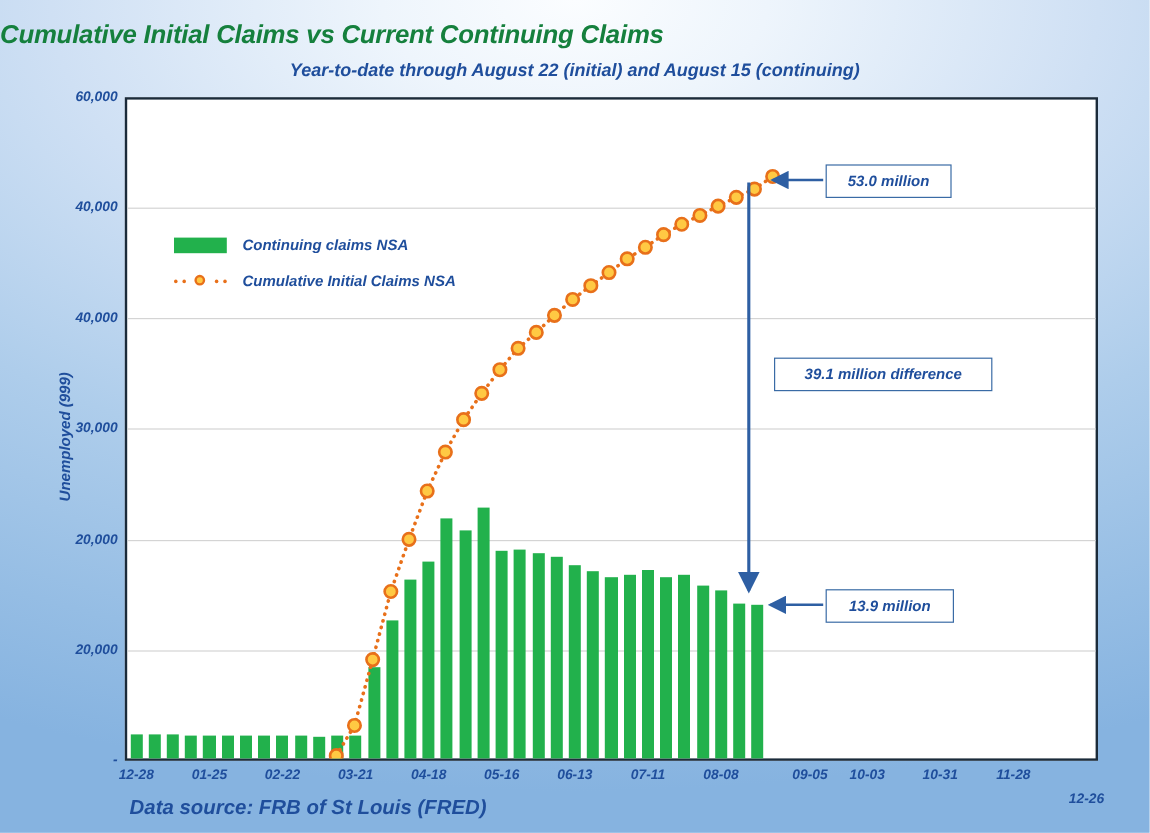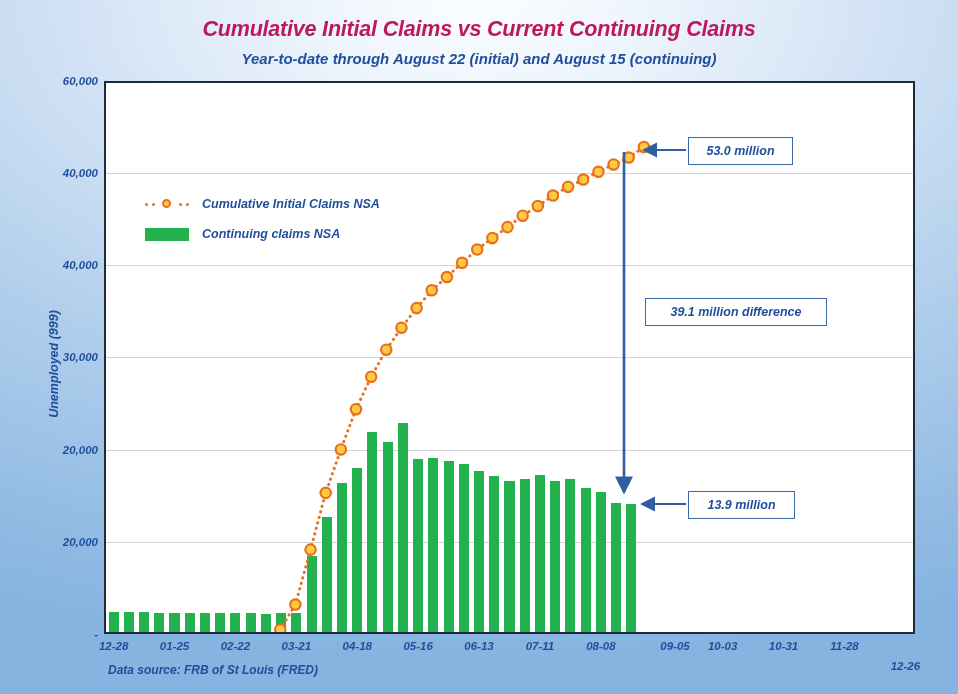--- a/index.html
+++ b/index.html
@@ -7,22 +7,22 @@
     width:958px;height:694px;overflow:hidden;
     font-family:"Liberation Sans", sans-serif;
     background:
       radial-gradient(ellipse 120% 95% at 50% 0%, #fbfdff 0%, #eef5fc 14%, #cfe0f4 38%, #aecdeb 62%, #95bde4 85%, #86b3e0 100%);
     position:relative;
   }
   .frame{position:absolute;inset:0;}
 
   
   .title{
-    position:absolute;left:0;right:0;top:17px;text-align:center;
-    font-size:21.5px;font-weight:bold;font-style:italic;color:#be185d;
+    position:absolute;left:0;right:0;top:17px;
+    font-size:21.5px;font-weight:bold;font-style:italic;color:#15803d;
     letter-spacing:-.2px;
   }
   .subtitle{
     position:absolute;left:0;right:0;top:50px;text-align:center;
     font-size:15px;font-weight:bold;font-style:italic;color:#1F4E9C;
   }
 
   
   .plot{
     position:absolute;left:104px;top:81px;width:811px;height:553px;
@@ -42,21 +42,21 @@
     position:absolute;transform:translateX(-50%);
     font-size:11.5px;font-weight:bold;font-style:italic;color:#1F4E9C;white-space:nowrap;
   }
   .axis-title{
     position:absolute;left:-122px;top:276px;width:280px;text-align:center;
     transform:rotate(-90deg);transform-origin:center center;
     font-size:12.5px;font-weight:bold;font-style:italic;color:#1F4E9C;
   }
   .source{
     position:absolute;left:108px;top:663px;
-    font-size:12px;font-weight:bold;font-style:italic;color:#1F4E9C;text-align:center;
+    font-size:17px;font-weight:bold;font-style:italic;color:#1F4E9C;text-align:center;
   }
 
   
   .legend{position:absolute;left:145px;top:193px;}
   .legend-row{display:flex;align-items:center;height:22px;margin-bottom:8px;}
   .legend-swatch{width:44px;height:13px;background:#22B14C;margin-right:13px;}
   .legend-line{width:44px;height:13px;margin-right:13px;position:relative;}
   .legend-line .dot{position:absolute;top:5px;width:3px;height:3px;border-radius:50%;background:#E8701A;}
   .legend-line .mk{
     position:absolute;left:17px;top:1.5px;width:9px;height:9px;border-radius:50%;
@@ -181,32 +181,32 @@
       <div class="xlabel" style="left: 571px; font-style: italic;">09-05</div>
       <div class="xlabel" style="left: 618.67px;">10-03</div>
       <div class="xlabel" style="left: 679.575px;">10-31</div>
       <div class="xlabel" style="left: 740.481px;">11-28</div>
       <div class="xlabel" style="left: 801.387px; margin-top: 20px;">12-26</div>
     </div>
   <div class="source">Data source: FRB of St Louis (FRED)</div>
 
   <div class="legend">
     <div class="legend-row">
+      <span class="legend-swatch"></span>
+      <span class="legend-label">Continuing claims NSA</span>
+    </div>
+    <div class="legend-row">
       <span class="legend-line">
         <span class="dot" style="left:0px"></span>
         <span class="dot" style="left:7px"></span>
         <span class="mk"></span>
         <span class="dot" style="left:34px"></span>
         <span class="dot" style="left:41px"></span>
       </span>
       <span class="legend-label">Cumulative Initial Claims NSA</span>
-    </div>
-    <div class="legend-row">
-      <span class="legend-swatch"></span>
-      <span class="legend-label">Continuing claims NSA</span>
     </div>
   </div>
 
   <svg class="overlay">
     <defs>
       <marker id="ah" markerWidth="7" markerHeight="7" refX="6" refY="3.5" orient="auto">
         <polygon points="0 0, 7 3.5, 0 7" fill="#2E5FA3"></polygon>
       </marker>
     </defs>
     <line x1="686" y1="150" x2="644" y2="150" stroke="#2E5FA3" stroke-width="2.2" marker-end="url(#ah)"></line>

